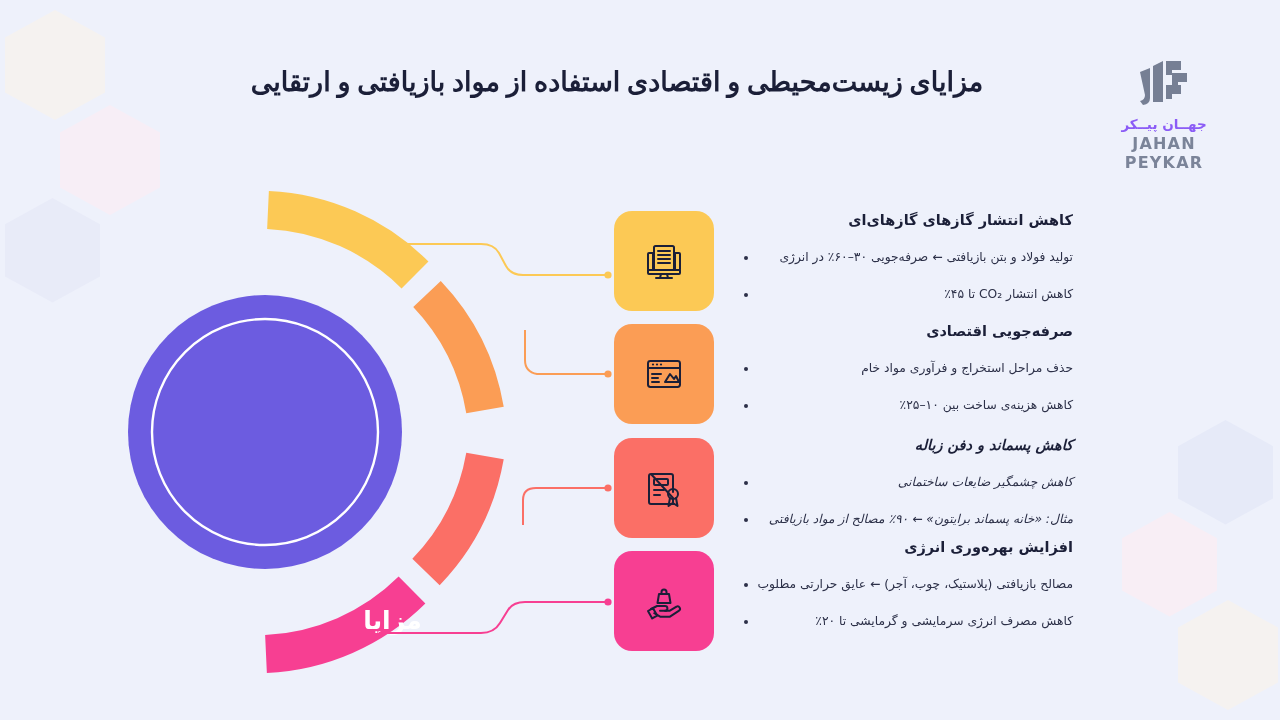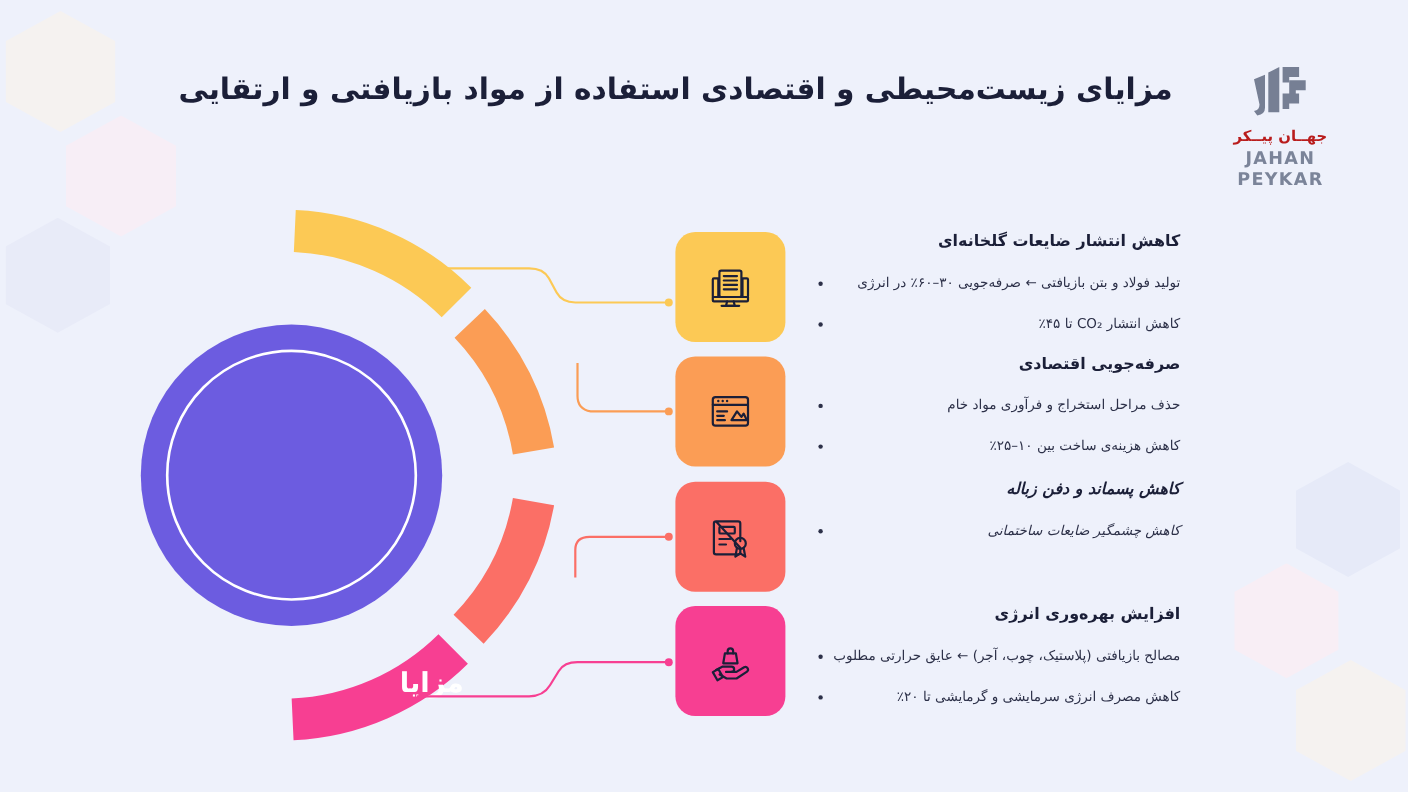--- a/index.html
+++ b/index.html
@@ -34,23 +34,24 @@
   }
   .hex {
     position: absolute;
     clip-path: polygon(50% 0%, 100% 25%, 100% 75%, 50% 100%, 0% 75%, 0% 25%);
   }
 
   
   .title-wrap {
     position: absolute;
     top: 62px;
-    left: 136px;
+    left: 152px;
     width: 930px;
-    text-align: right;
+    text-align: center;
+    font-family: Liberation Serif, serif;
   }
   .title {
     font-size: 27px;
     font-weight: bold;
     color: #1b1f38;
     line-height: 1.5;
     letter-spacing: 0px;
   }
 
   
@@ -60,21 +61,21 @@
     left: 1108px;
     width: 112px;
     text-align: center;
     color: #7b8499;
   }
   .logo-mark { margin: 0 auto 6px; display: block; }
   .logo-fa {
     font-size: 13.5px;
     font-weight: bold;
     letter-spacing: 1px;
-    color: #b91c1c;
+    color: #8b5cf6;
     line-height: 1.2;
   }
   .logo-en {
     font-size: 16px;
     font-weight: bold;
     letter-spacing: 1.2px;
     color: #7b8499;
     direction: ltr;
     margin-top: 2px;
   }
@@ -264,43 +265,44 @@
     <svg width="48" height="48" viewBox="0 0 48 48" fill="none" stroke="#1b1f38" stroke-width="2" stroke-linecap="round" stroke-linejoin="round">
       <path d="M19 17 h10 l1.5 9 h-13 z"></path>
       <path d="M21.5 17 v-2 a2.5 2.5 0 0 1 5 0 v2"></path>
       <path d="M11 32 l6 -3 h8 a2.4 2.4 0 0 1 0 4.8 h-5"></path>
       <path d="M25 33.8 h4.5 l7 -4.2 a2.4 2.4 0 0 1 2.6 4 l-9.5 6.2 h-9 l-6.4 -3.6"></path>
       <path d="M8 34 l5 -2.8 4.2 7.4 -5 2.8 z"></path>
     </svg>
   </div>
 
   <div class="block" style="top:211px;">
-    <div class="block-title">کاهش انتشار ضایعات گلخانه‌ای</div>
+    <div class="block-title">کاهش انتشار گازهای گازهای‌ای</div>
     <ul>
       <li>تولید فولاد و بتن بازیافتی ← صرفه‌جویی ۳۰–۶۰٪ در انرژی</li>
       <li>کاهش انتشار CO₂ تا ۴۵٪</li>
     </ul>
   </div>
 
   <div class="block" style="top:322px;">
     <div class="block-title">صرفه‌جویی اقتصادی</div>
     <ul>
       <li>حذف مراحل استخراج و فرآوری مواد خام</li>
       <li>کاهش هزینه‌ی ساخت بین ۱۰–۲۵٪</li>
     </ul>
   </div>
 
   <div class="block" style="top:436px;font-style:italic;">
     <div class="block-title">کاهش پسماند و دفن زباله</div>
     <ul>
       <li>کاهش چشمگیر ضایعات ساختمانی</li>
+      <li>مثال: «خانه پسماند برایتون» ← ۹۰٪ مصالح از مواد بازیافتی</li>
     </ul>
   </div>
 
-  <div class="block" style="top:550px;">
+  <div class="block" style="top:538px;">
     <div class="block-title">افزایش بهره‌وری انرژی</div>
     <ul>
       <li>مصالح بازیافتی (پلاستیک، چوب، آجر) ← عایق حرارتی مطلوب</li>
       <li>کاهش مصرف انرژی سرمایشی و گرمایشی تا ۲۰٪</li>
     </ul>
   </div>
 
 </div>
 
 </body></html>

